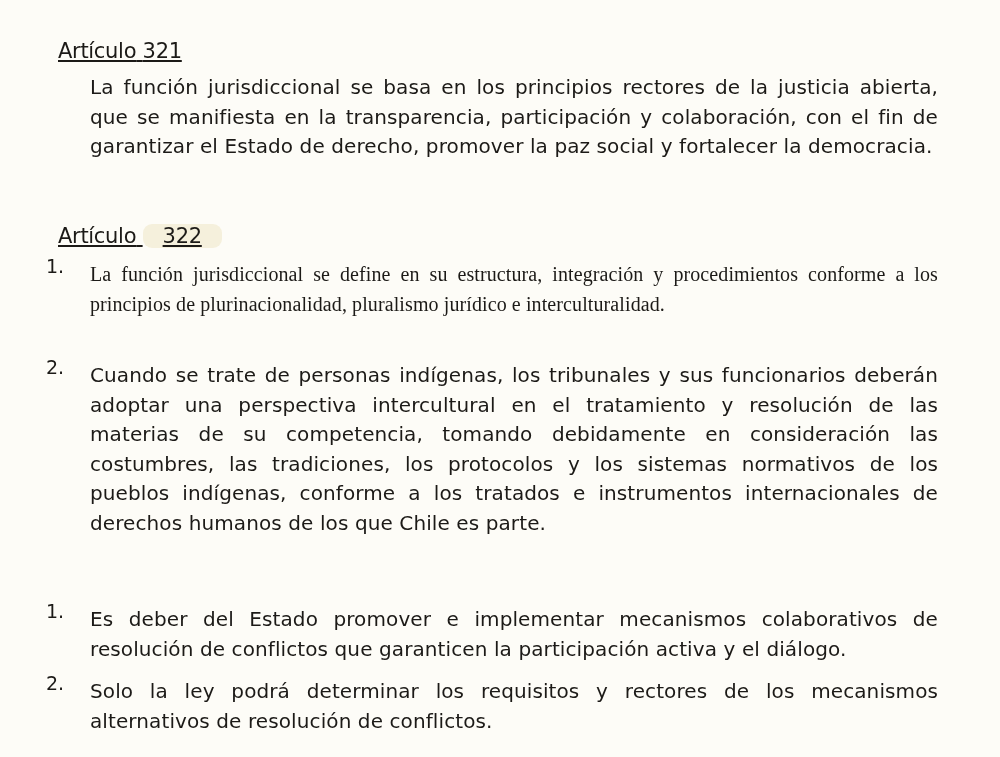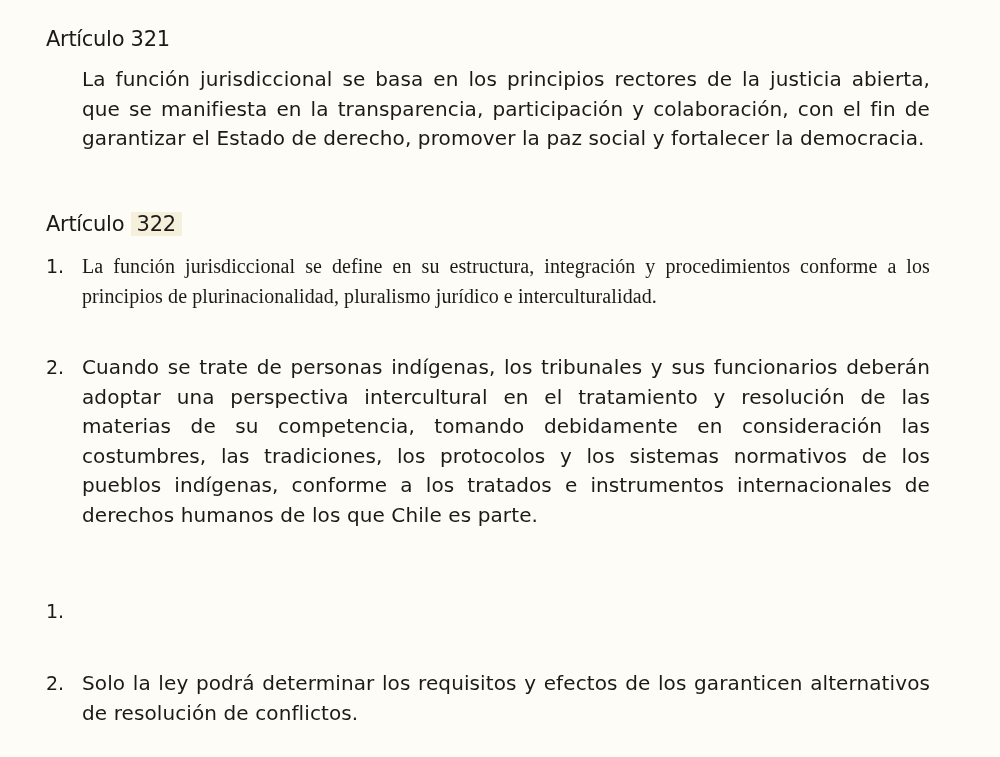--- a/index.html
+++ b/index.html
@@ -8,27 +8,28 @@
       background: #fdfcf7;
       color: #1c1a17;
       font-family: "DejaVu Sans", sans-serif;
     }
     .doc { position: relative; width: 1000px; height: 757px; }
     .heading {
       position: absolute; left: 46px;
       font-size: 21px; font-weight: 500;
       letter-spacing: -0.3px;
       line-height: 28px;
-      margin: 0;
+      margin: 12px;
+      text-decoration: underline;
     }
-    .hl { background: #f5f0dc; padding: 0 6px; }
+    .hl { background: #f5f0dc; padding: 0 20px; border-radius: 9px; }
     .para {
       position: absolute; left: 82px; width: 848px;
       font-size: 20px; line-height: 29.6px;
-      text-align: justify; margin: 0;
+      text-align: justify; margin: 8px;
       letter-spacing: 0.1px;
     }
     .num {
       position: absolute; left: 46px;
       font-size: 19px; line-height: 29.6px;
     }
   </style>
 </head>
 <body>
 
@@ -43,16 +44,17 @@
   <h2 class="heading" style="top:210px;">
     <span>Artículo</span>
     <span class="hl" style="background: rgb(245, 240, 220);">322</span>
   </h2>
   <span class="num" style="top:252px;">1.</span>
   <p class="para" style="top:252px;font-family:Liberation Serif, serif;">La función jurisdiccional se define en su estructura, integración y procedimientos conforme a los principios de plurinacionalidad, pluralismo jurídico e interculturalidad.</p>
   <span class="num" style="top:353px;">2.</span>
   <p class="para" style="top:353px;">Cuando se trate de personas indígenas, los tribunales y sus funcionarios deberán adoptar una perspectiva intercultural en el tratamiento y resolución de las materias de su competencia, tomando debidamente en consideración las costumbres, las tradiciones, los protocolos y los sistemas normativos de los pueblos indígenas, conforme a los tratados e instrumentos internacionales de derechos humanos de los que Chile es parte.</p>
 
   <span class="num" style="top:597px;">1.</span>
+  <p class="para" style="top:597px;">Es deber del Estado promover e implementar mecanismos colaborativos de resolución de conflictos que garanticen la participación activa y el diálogo.</p>
   <span class="num" style="top:669px;">2.</span>
-  <p class="para" style="top:669px;">Solo la ley podrá determinar los requisitos y efectos de los garanticen alternativos de resolución de conflictos.</p>
+  <p class="para" style="top:669px;">Solo la ley podrá determinar los requisitos y rectores de los mecanismos alternativos de resolución de conflictos.</p>
 
 </div>
 
 </body></html>

